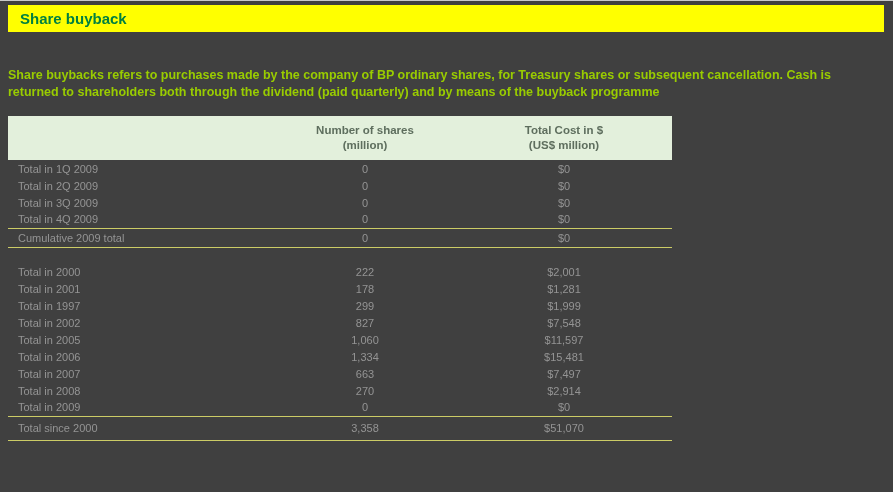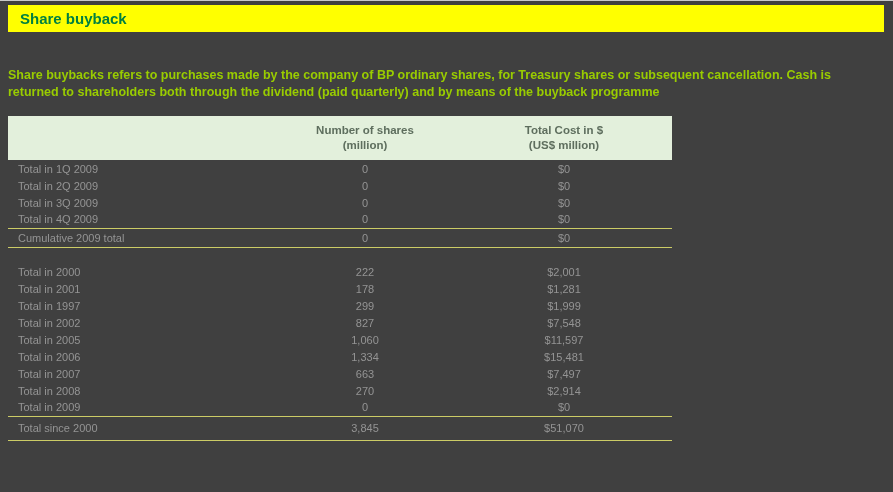--- a/index.html
+++ b/index.html
@@ -195,19 +195,19 @@
         <tr>
           <td class="td-label">Total in 2009</td>
           <td class="td-num">0</td>
           <td class="td-num">$0</td>
         </tr>
       </tbody>
 
     <tbody class="total">
       <tr>
         <td class="td-label">Total since 2000</td>
-        <td class="td-num">3,845</td>
+        <td class="td-num">3,358</td>
         <td class="td-num">$51,070</td>
       </tr>
     </tbody>
   </table>
 
 </div>
 
 </body></html>

